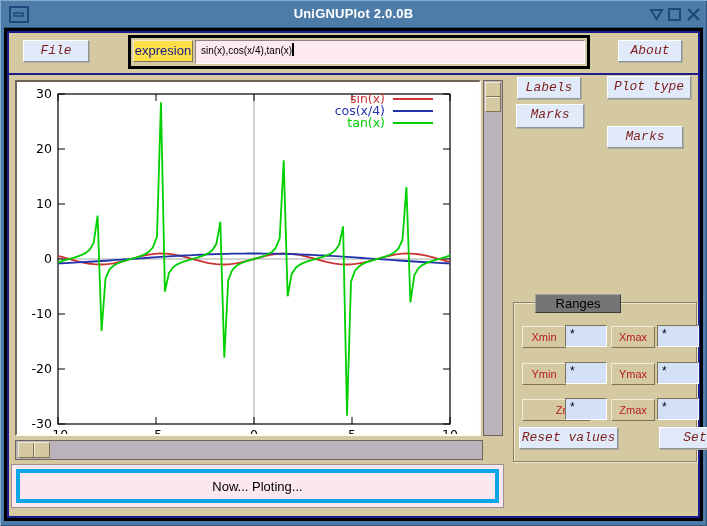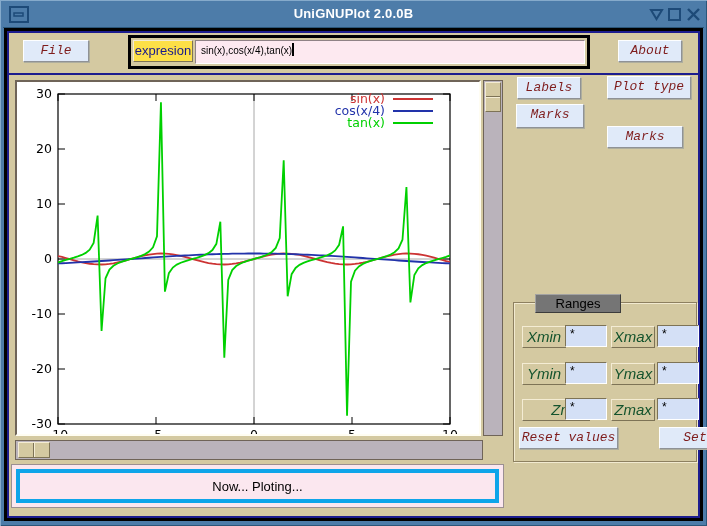--- a/index.html
+++ b/index.html
@@ -72,24 +72,24 @@
   .smooth-btn    { left:507px; top:71px; width:66px; height:22px; }
   .line-type-btn { left:594px; top:67px; width:88px; height:22px; }
   .marks-btn     { left:598px; top:93px; width:74px; height:20px; }
 
   .ranges-box { position:absolute; left:504px; top:269px; width:182px; height:158px;
                 border:1px solid #8d8060; box-shadow: inset 1px 1px 0 #f2ead0, 1px 1px 0 #f2ead0; }
   .ranges-legend { position:absolute; left:526px; top:261px; width:84px; height:17px; background:#757575;
                    color:#000; font-size:13px; text-align:center; line-height:17px;
                    border-top:1px solid #a2a2a2; border-left:1px solid #a2a2a2;
                    border-right:1px solid #3c3c3c; border-bottom:1px solid #3c3c3c; }
-  .range-label { position:absolute; width:42px; height:20px; background:#d4c9a1; color:#14532d;
-                 font-size:15px; text-align:center; line-height:20px;
+  .range-label { position:absolute; width:42px; height:20px; background:#d4c9a1; color:#b91c1c;
+                 font-size:11px; text-align:center; line-height:20px;
                  border-top:1px solid #f4ecd4; border-left:1px solid #f4ecd4;
-                 border-right:1px solid #7d7356; border-bottom:1px solid #7d7356;font-style:italic; }
+                 border-right:1px solid #7d7356; border-bottom:1px solid #7d7356; }
   .range-input { position:absolute; width:36px; height:20px; background:#d4e0f6; color:#000;
                  font-size:12px; line-height:16px; padding-left:4px;
                  border-top:1px solid #7d7356; border-left:1px solid #7d7356;
                  border-right:1px solid #fff; border-bottom:1px solid #fff; }
   .reset-btn { left:510px; top:394px; width:97px; height:20px; }
   .set-btn   { left:610px; top:394px; width:70px; height:20px;margin-left:40px; }
 
   
   .statusbar { position:absolute; left:2px; top:431px; width:491px; height:42px; background:#fbe7ef;
                border:1px solid #9b8f92; }

